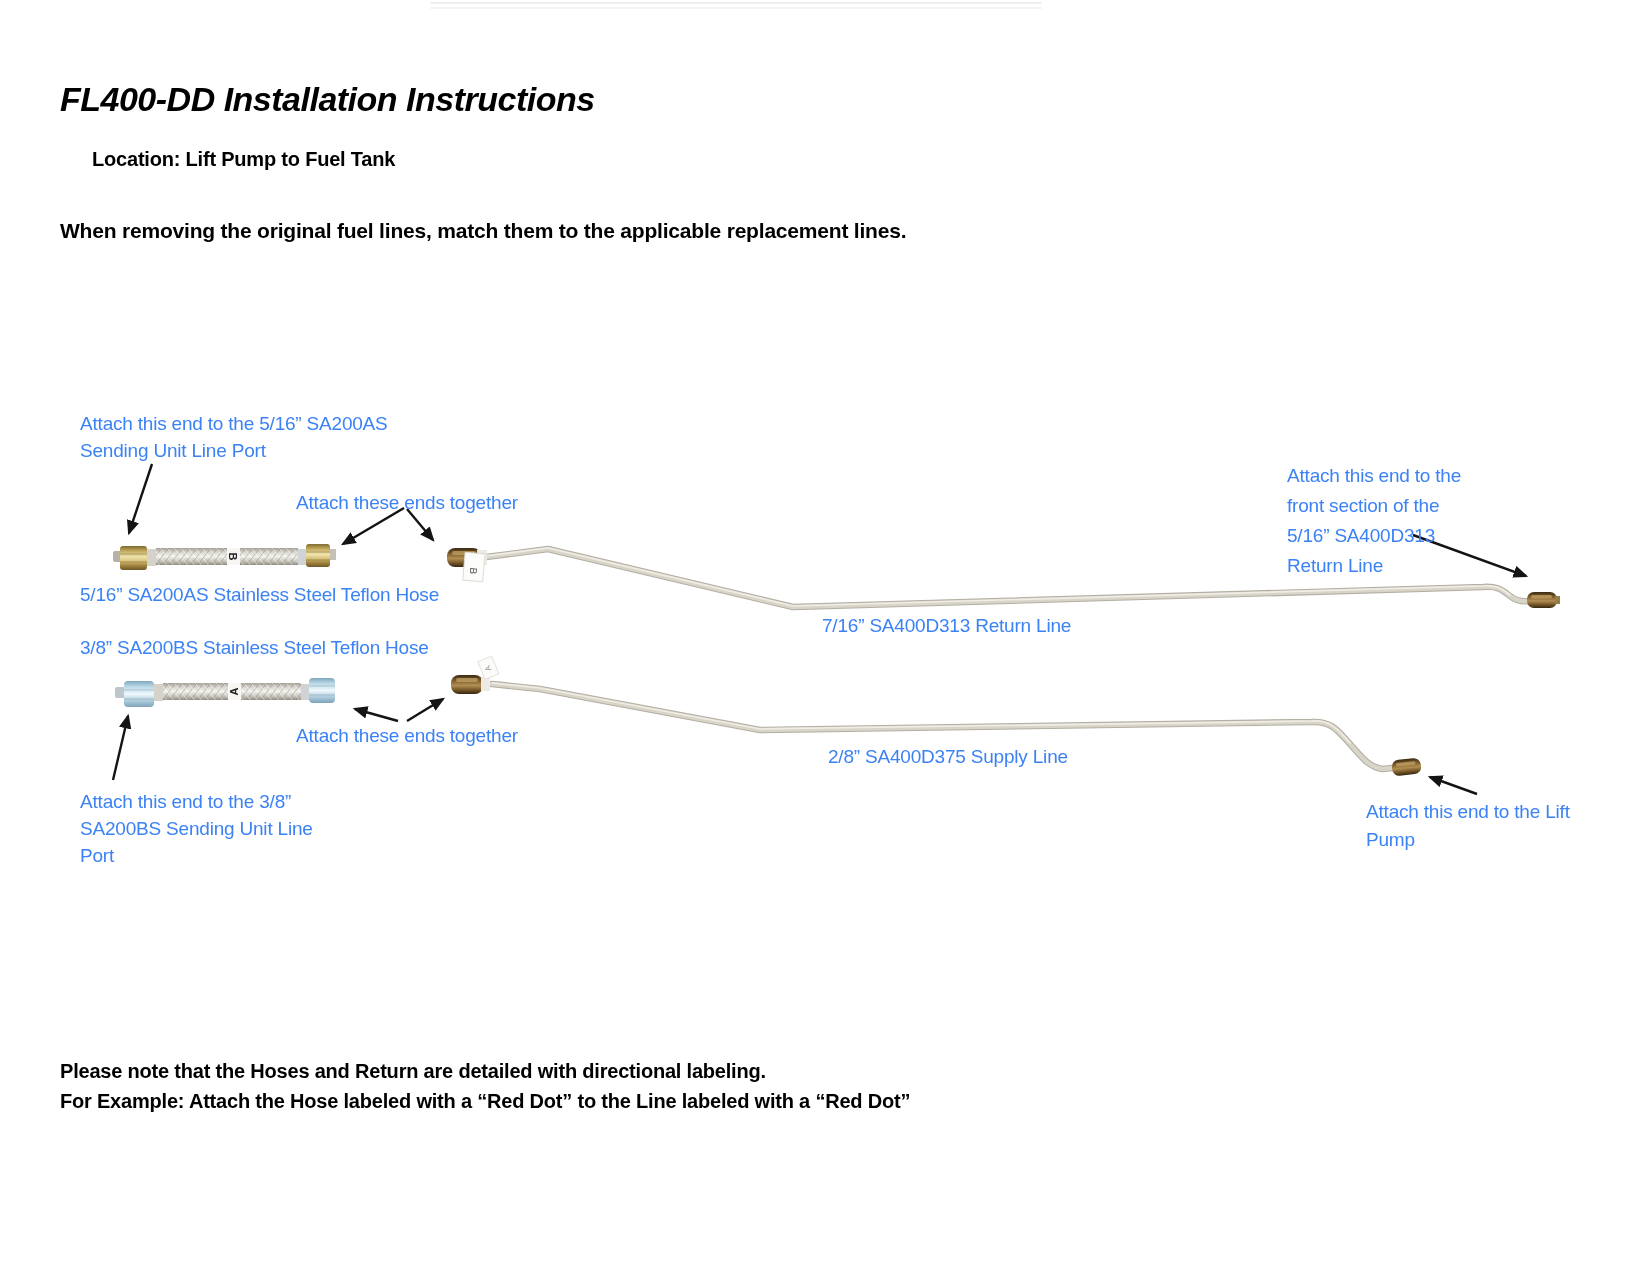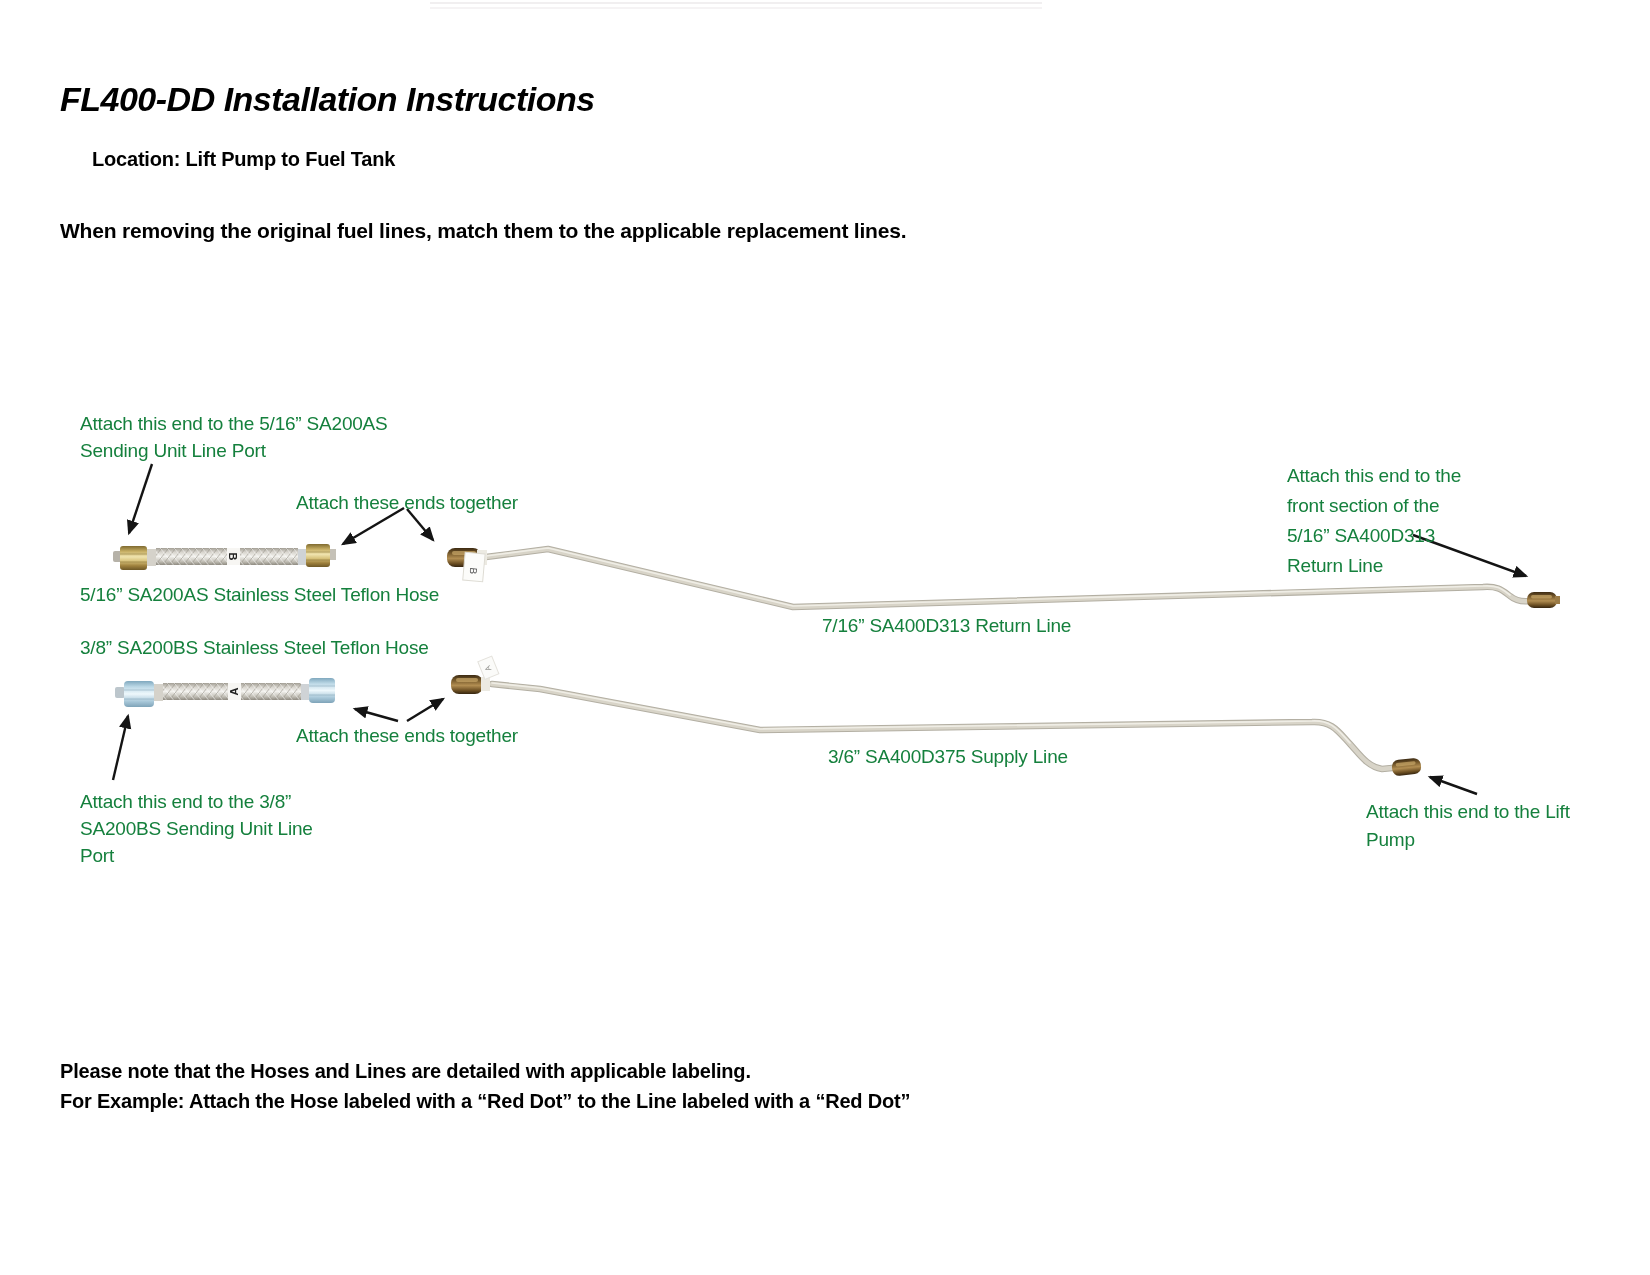--- a/index.html
+++ b/index.html
@@ -10,21 +10,21 @@
   .artifact{position:absolute;height:2px;background:#f1eff0;}
   .title{
     position:absolute;left:60px;top:80px;font-size:34px;font-weight:700;
     letter-spacing:-0.5px;white-space:nowrap;font-style:italic;
   }
   .subhead{
     position:absolute;left:60px;font-size:20px;font-weight:700;
     letter-spacing:-0.2px;white-space:nowrap;
   }
   .lbl{
-    position:absolute;font-size:19px;line-height:27px;color:#15803d;
+    position:absolute;font-size:19px;line-height:27px;color:#3b82f6;
     white-space:nowrap;letter-spacing:-0.2px;
   }
   .lbl.wide{line-height:30px;}
   .lbl.lp{line-height:28px;}
   .note{
     position:absolute;left:60px;top:1056px;font-size:20px;font-weight:700;
     line-height:30px;white-space:nowrap;letter-spacing:-0.2px;
   }
   svg.diagram{position:absolute;left:0;top:0;}
 </style>
@@ -162,21 +162,21 @@
 </div>
 
 <div class="lbl" style="left:296px;top:489px;">Attach these ends together</div>
 
 <div class="lbl" style="left:80px;top:581px;">5/16” SA200AS Stainless Steel Teflon Hose</div>
 
 <div class="lbl" style="left:80px;top:634px;">3/8” SA200BS Stainless Steel Teflon Hose</div>
 
 <div class="lbl" style="left:822px;top:612px;">7/16” SA400D313 Return Line</div>
 
-<div class="lbl" style="left:828px;top:743px;">3/6” SA400D375 Supply Line</div>
+<div class="lbl" style="left:828px;top:743px;">2/8” SA400D375 Supply Line</div>
 
 <div class="lbl" style="left:296px;top:722px;">Attach these ends together</div>
 
 <div class="lbl" style="left:80px;top:788px;">
   <div>Attach this end to the 3/8”</div>
   <div>SA200BS Sending Unit Line</div>
   <div>Port</div>
 </div>
 
 <div class="lbl wide" style="left:1287px;top:461px;">
@@ -185,15 +185,15 @@
   <div>5/16” SA400D313</div>
   <div>Return Line</div>
 </div>
 
 <div class="lbl lp" style="left:1318px;top:798px;margin-left:48px;">
   <div>Attach this end to the Lift</div>
   <div>Pump</div>
 </div>
 
 <div class="note">
-  <div>Please note that the Hoses and Lines are detailed with applicable labeling.</div>
+  <div>Please note that the Hoses and Return are detailed with directional labeling.</div>
   <div>For Example: Attach the Hose labeled with a “Red Dot” to the Line labeled with a “Red Dot”</div>
 </div>
 
 </body></html>

